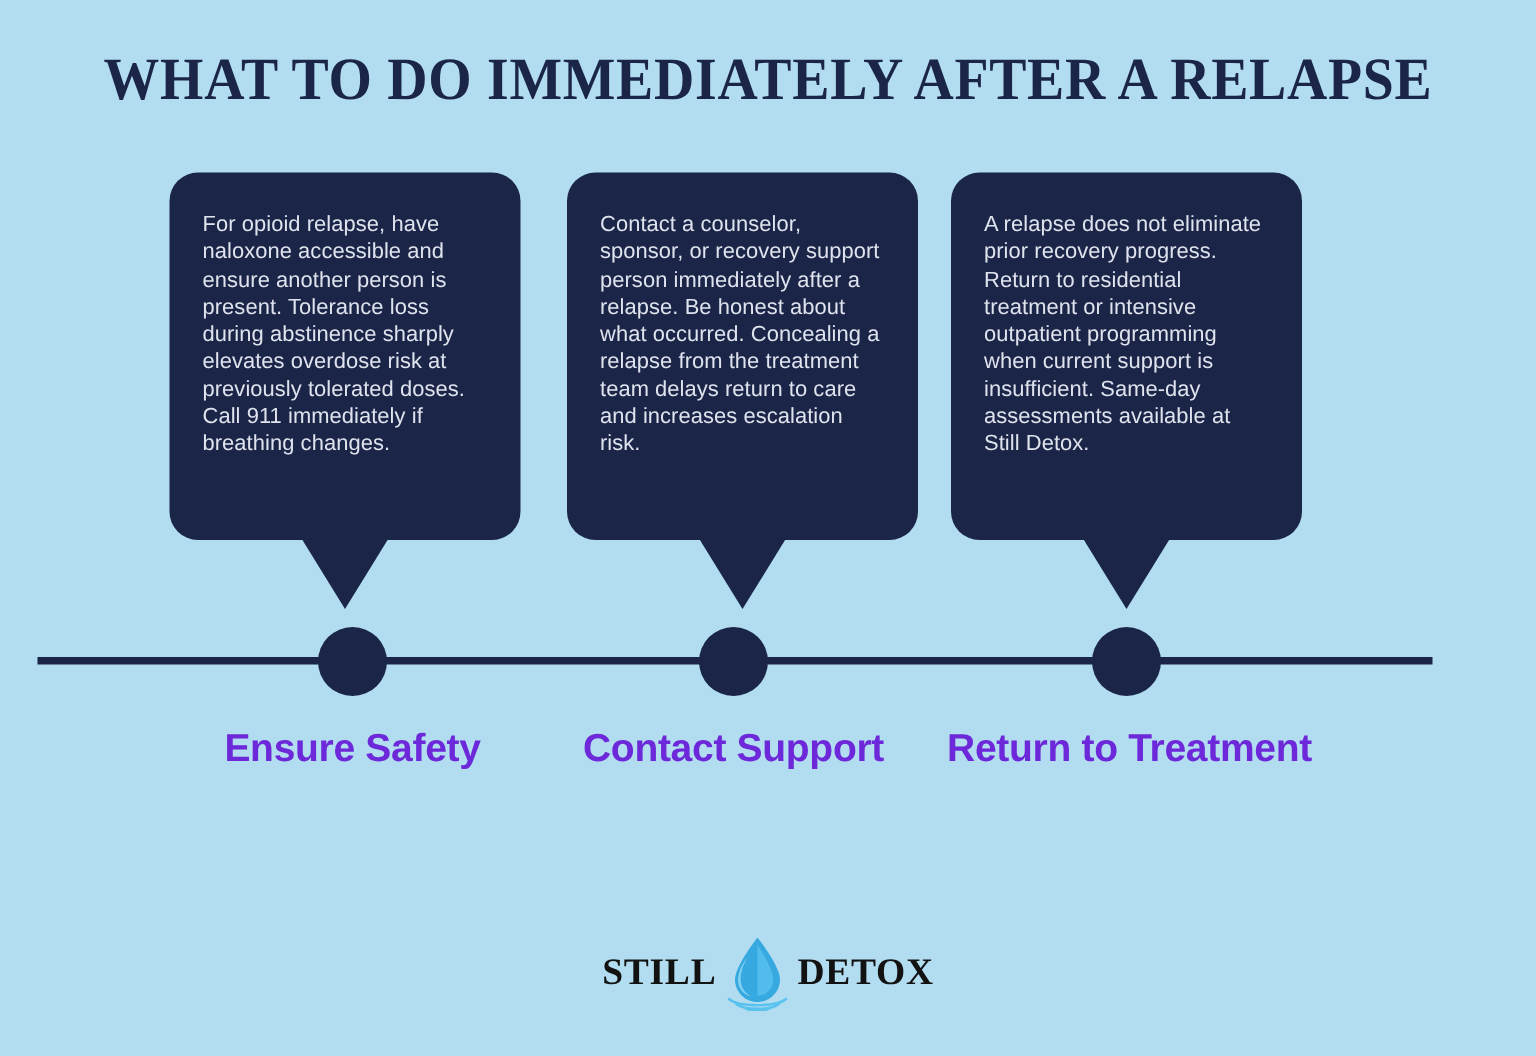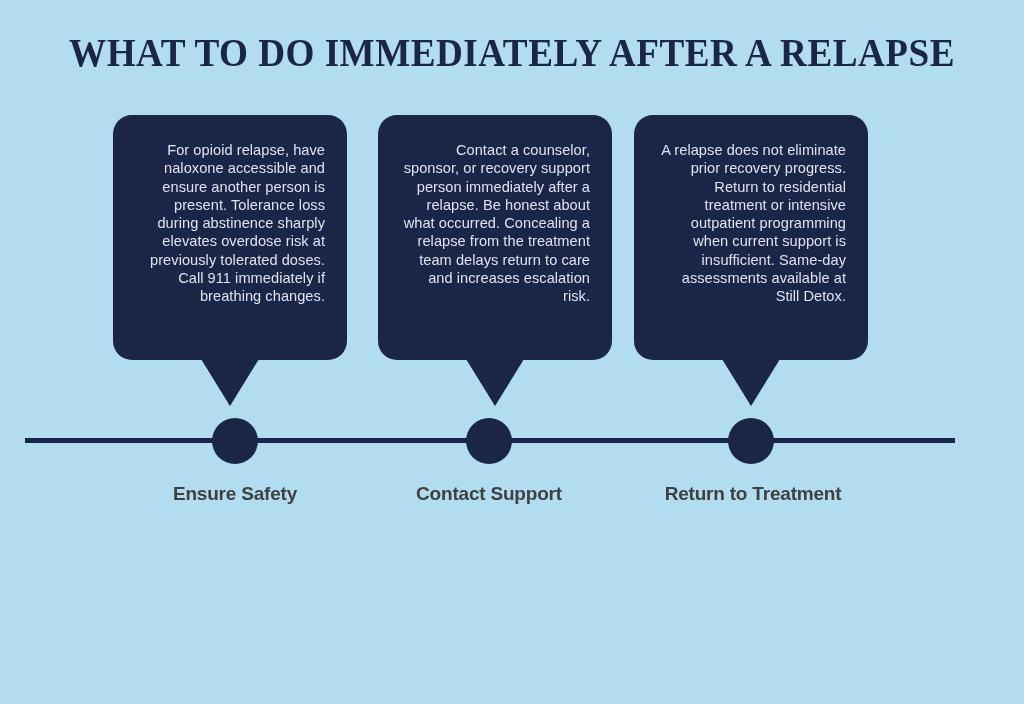--- a/index.html
+++ b/index.html
@@ -71,21 +71,21 @@
     padding: 26px 22px 18px 22px;
     display: flex;
     align-items: flex-start;
     justify-content: center;
   }
 
   .card-text {
     color: #dfe3ee;
     font-size: 14.6px;
     line-height: 18.3px;
-    text-align: right;
+    text-align: left;
     font-family: "Liberation Sans", sans-serif;
     letter-spacing: 0.05px;
   }
 
   .card-tail {
     position: absolute;
     top: 244px;
     left: 50%;
     margin-left: -29px;
     width: 0;
@@ -117,23 +117,23 @@
   .dot.d1 { left: 466px; }
   .dot.d2 { left: 728px; }
 
   .step-label {
     position: absolute;
     top: 483px;
     width: 320px;
     text-align: center;
     font-family: "Liberation Sans", sans-serif;
     font-weight: bold;
-    font-size: 19px;
+    font-size: 26px;
     letter-spacing: -0.2px;
-    color: #404040;
+    color: #6d28d9;
     white-space: nowrap;
   }
   .step-label.l0 { left: 75px; }
   .step-label.l1 { left: 329px; }
   .step-label.l2 { left: 593px; }
 
   
   .logo {
     position: absolute;
     left: 0;
@@ -194,14 +194,26 @@
   <div class="timeline-line"></div>
 
   <div class="dot d0"></div>
   <div class="dot d1"></div>
   <div class="dot d2"></div>
 
   <div class="step-label l0">Ensure Safety</div>
   <div class="step-label l2">Return to Treatment</div>
   <div class="step-label l1">Contact Support</div>
 
+  <div class="logo">
+    <span class="logo-word">STILL</span>
+    <svg class="logo-drop" viewBox="0 0 46 52">
+      <path d="M23 3 C23 3 38 22 38 31 C38 39.3 31.3 46 23 46 C14.7 46 8 39.3 8 31 C8 22 23 3 23 3 Z" fill="#36a9e1"></path>
+      <path d="M23 8 C23 8 33.5 23 33.5 31 C33.5 37.2 28.8 41.8 23 41.8 Z" fill="#5cc3ef" opacity="0.75"></path>
+      <path d="M16.5 16 C13 22 11.5 27 11.8 32 C12.1 36.5 15 40.5 19 42.4 C14.3 41.6 10.4 37.5 10 32.2 C9.7 27.2 12.5 20.8 16.5 16 Z" fill="#8fd8f5" opacity="0.85"></path>
+      <path d="M4 44 C10 49.5 36 49.5 42 44" stroke="#59c2ef" stroke-width="1.7" fill="none" stroke-linecap="round"></path>
+      <path d="M9 47.5 C14 51.5 32 51.5 37 47.5" stroke="#59c2ef" stroke-width="1.6" fill="none" stroke-linecap="round"></path>
+      <path d="M15 50.3 C18 52.3 28 52.3 31 50.3" stroke="#59c2ef" stroke-width="1.4" fill="none" stroke-linecap="round"></path>
+    </svg>
+    <span class="logo-word">DETOX</span>
+  </div>
 
 </div>
 
 </body></html>

